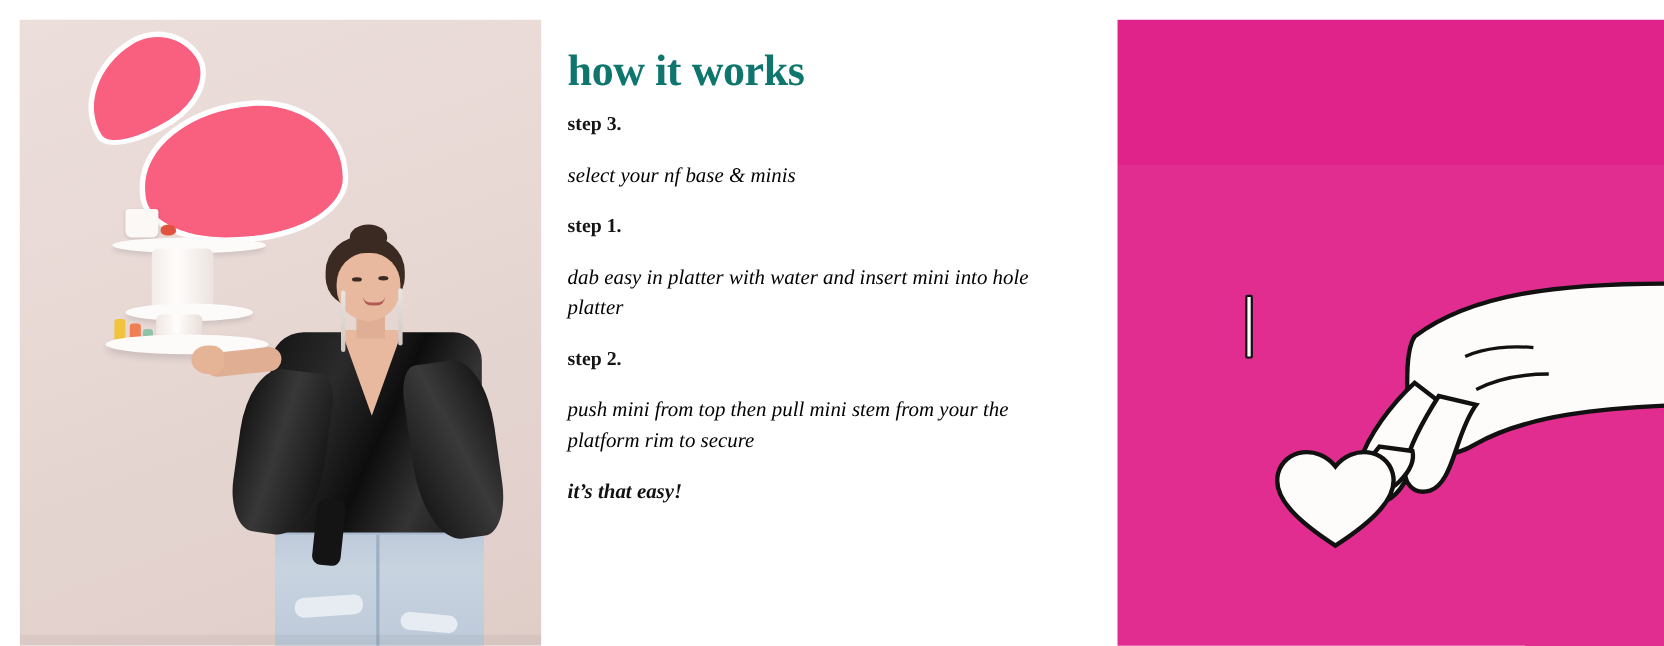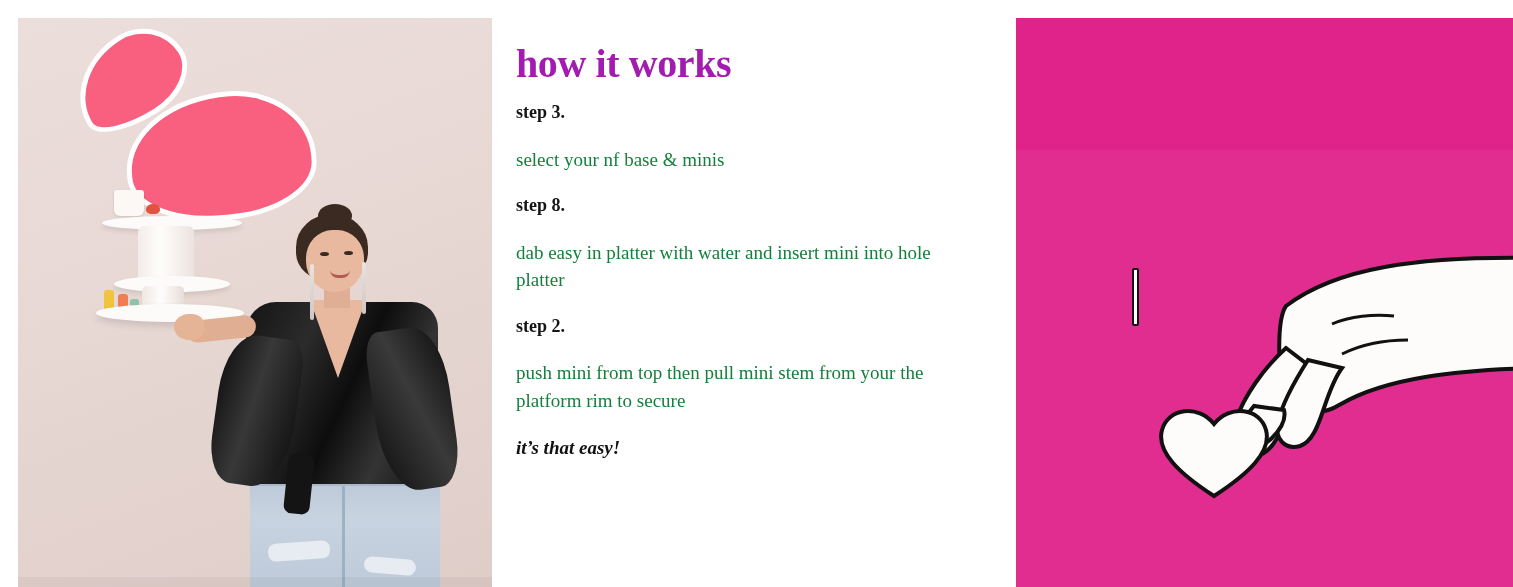--- a/index.html
+++ b/index.html
@@ -246,40 +246,41 @@
   .text-panel {
     position: absolute;
     left: 516px; top: 42px;
     width: 470px;
   }
   .heading {
     font-family: "Liberation Serif", serif;
     font-weight: bold;
     font-size: 40px;
     letter-spacing: -0.4px;
-    color: #a21caf;
+    color: #0f766e;
     margin: 0 0 16px 0;
     line-height: 1.1;
   }
   .step-label {
     font-family: "Liberation Serif", serif;
     font-weight: bold;
     font-size: 18px;
     color: #151515;
     margin: 0 0 22px 0;
     line-height: 1.2;
   }
   .step-body {
     font-family: "Liberation Serif", serif;
     font-weight: normal;
     font-size: 19px;
-    color: #15803d;
+    color: #000000;
     margin: 0 0 22px 0;
     line-height: 1.45;
     max-width: 460px;
+    font-style: italic;
   }
   .closing {
     font-family: "Liberation Serif", serif;
     font-weight: bold;
     font-size: 19px;
     color: #111111;
     margin: 6px 0 0 0;
     font-style: italic;
   }
 
@@ -365,21 +366,21 @@
     <div class="photo-floor"></div>
 
   </div>
 
   <div class="text-panel">
     <h1 class="heading">how it works</h1>
 
     <p class="step-label">step 3.</p>
     <p class="step-body">select your nf base &amp; minis</p>
 
-    <p class="step-label">step 8.</p>
+    <p class="step-label">step 1.</p>
     <p class="step-body">dab easy in platter with water and insert mini into hole platter</p>
 
     <p class="step-label">step 2.</p>
     <p class="step-body">push mini from top then pull mini stem from your the platform rim to secure</p>
 
     <p class="closing">it’s that easy!</p>
   </div>
 
   <div class="pink-panel">
     <div class="pink-top-band"></div>

